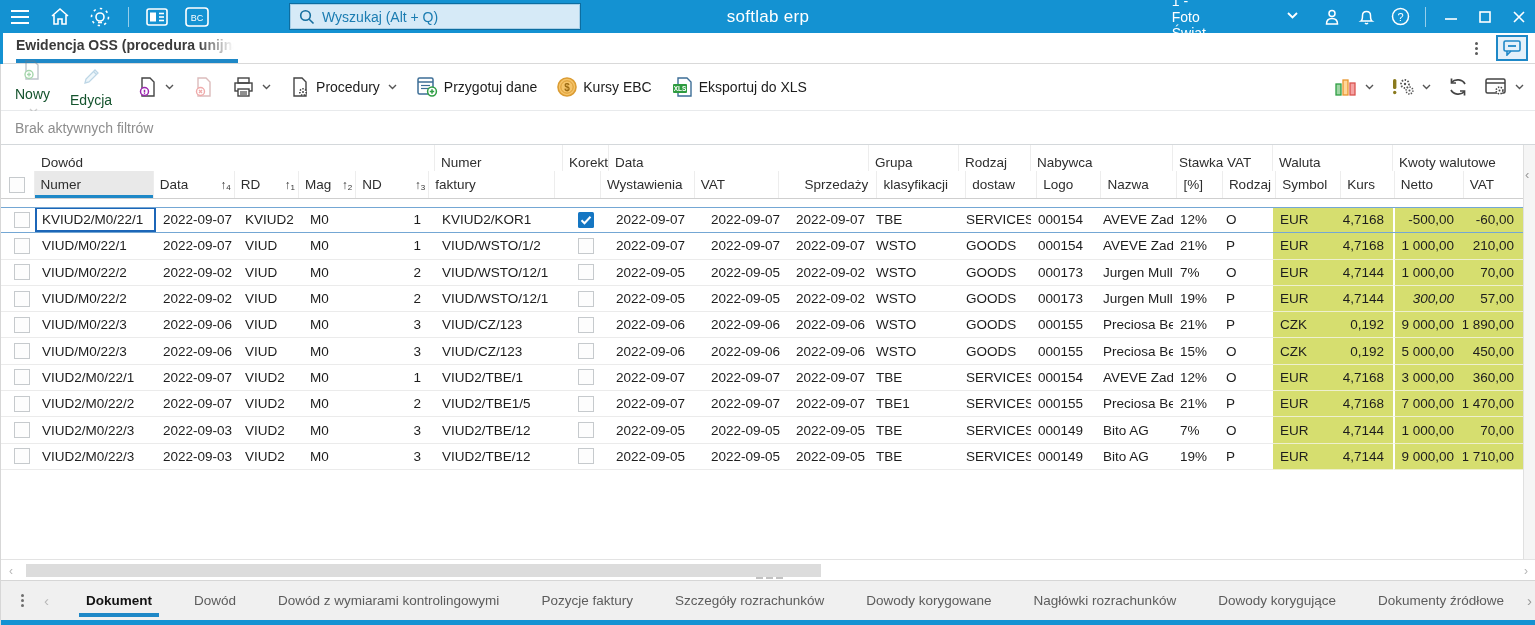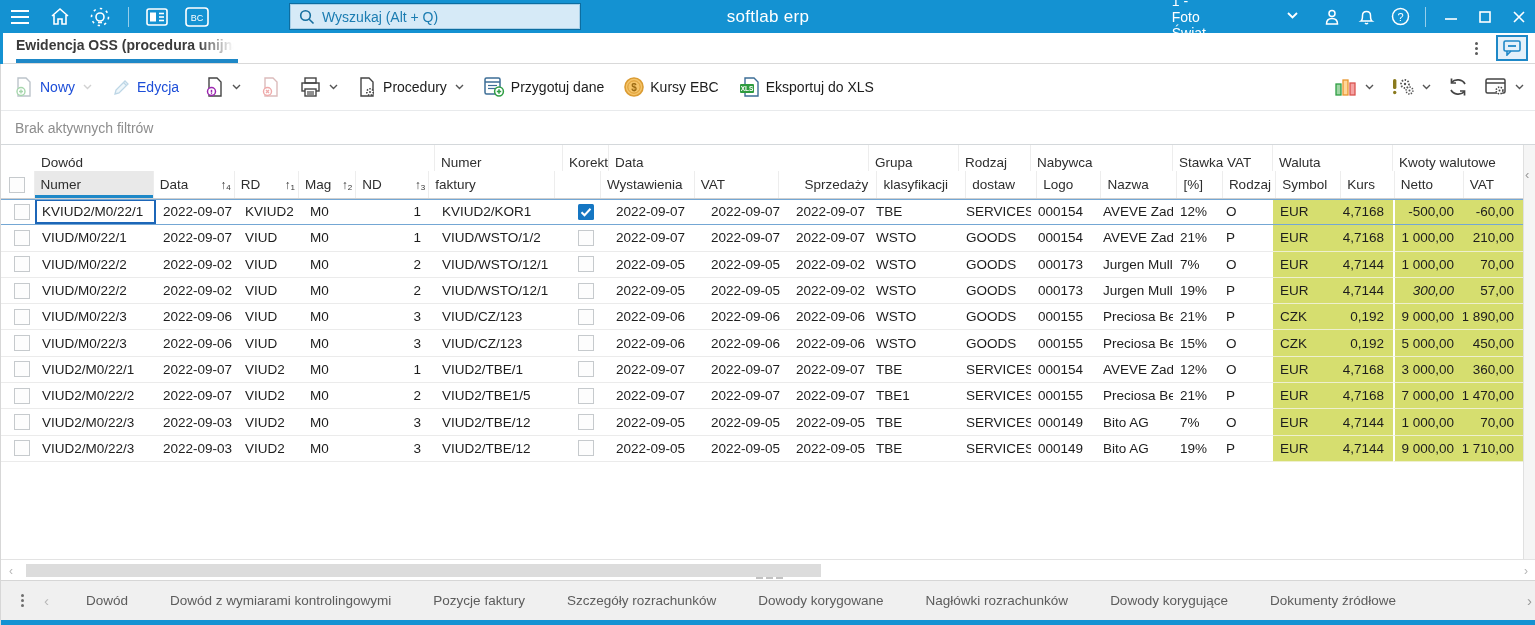--- a/index.html
+++ b/index.html
@@ -37,21 +37,21 @@
   .kebab { display:flex; flex-direction:column; gap:2px; padding:6px; cursor:pointer; }
   .kebab i { width:3px; height:3px; background:#5a5a5a; border-radius:50%; }
   .msg-btn { width:32px; height:26px; border:2px solid #1e88c7; background:#e4f1fa; display:flex;
     align-items:center; justify-content:center; cursor:pointer; }
 
   
   .toolbar { position:absolute; top:64px; left:0; width:1535px; height:47px; background:#fff;
     border-bottom:1px solid #e8eaec; display:flex; align-items:center; padding-left:14px; }
   .t-item { display:flex; align-items:center; gap:6px; margin-right:20px; cursor:pointer;
     font-size:14px; color:#1c1c1c; white-space:nowrap; }
-  .t-item.disabled { color:#1d4ed8; cursor:default; }
+  .t-item.disabled { color:#14532d; cursor:default;flex-direction:column; }
   .t-item.disabled svg { opacity:.45; }
   .chev { margin-left:2px; }
   .t-right { position:absolute; right:12px; display:flex; align-items:center; gap:16px; }
 
   
   .filterbar { position:absolute; top:111px; left:0; width:1535px; height:34px; background:#fff;
     border-bottom:1px solid #d4d8db; display:flex; align-items:center; padding-left:14px;
     font-size:14px; color:#8d8d8d; }
 
   
@@ -70,21 +70,21 @@
 
   .body-row { display:flex; height:26.3px; align-items:stretch; }
   .cell { font-size:13.5px; color:#1d1d1d; display:flex; align-items:center; padding-left:7px;
     border-bottom:1px solid #ebebeb; overflow:hidden; white-space:nowrap; cursor:default; }
   .cell.num { justify-content:flex-end; padding-right:9px; padding-left:2px; }
   .cell.ndnum { justify-content:flex-end; padding-right:14px; padding-left:2px; }
   .cell.green { background:#d6de6f; border-bottom:1px solid #eef0cf; }
   .cell.gap { border-left:2px solid #fff; }
   .cell.kor { justify-content:center; padding-left:0; }
   .checkbox { width:16px; height:16px; border:1px solid #c6cacd; background:#fdfdfd; }
-  .row-sel { position:relative; }
+  .row-sel { position:relative;margin-top:8px; }
   .row-sel::before { content:""; position:absolute; inset:0; border-top:1px solid #74a7d4;
     border-bottom:1px solid #74a7d4; pointer-events:none; }
   .focus-cell { box-shadow:inset 0 0 0 2px #1c66b8; }
   .right-strip { position:absolute; top:145px; left:1522px; width:13px; height:414px;
     background:#f5f5f5; border-left:1px solid #e0e0e0; }
   .strip-chev { position:absolute; top:22px; left:1px; color:#9a9a9a; font-size:13px; cursor:pointer; }
 
   
   .hscroll-zone { position:absolute; top:559px; left:0; width:1535px; height:21px; background:#fff;
     border-top:1px solid #e3e3e3; }
@@ -738,20 +738,21 @@
     </div>
 
   <div class="bottomtabs">
     <div class="kebab bt-kebab">
         <i></i>
         <i></i>
         <i></i>
       </div>
     <span class="bt-chevl">‹</span>
     <div class="bt-wrap" id="bottom-tabs-wrap">
+        <div class="b-tab active">Dokument</div>
         <div class="b-tab">Dowód</div>
         <div class="b-tab">Dowód z wymiarami kontrolingowymi</div>
         <div class="b-tab">Pozycje faktury</div>
         <div class="b-tab">Szczegóły rozrachunków</div>
         <div class="b-tab">Dowody korygowane</div>
         <div class="b-tab">Nagłówki rozrachunków</div>
         <div class="b-tab">Dowody korygujące</div>
         <div class="b-tab">Dokumenty źródłowe</div>
       </div>
     <span class="bt-chevr">›</span>

